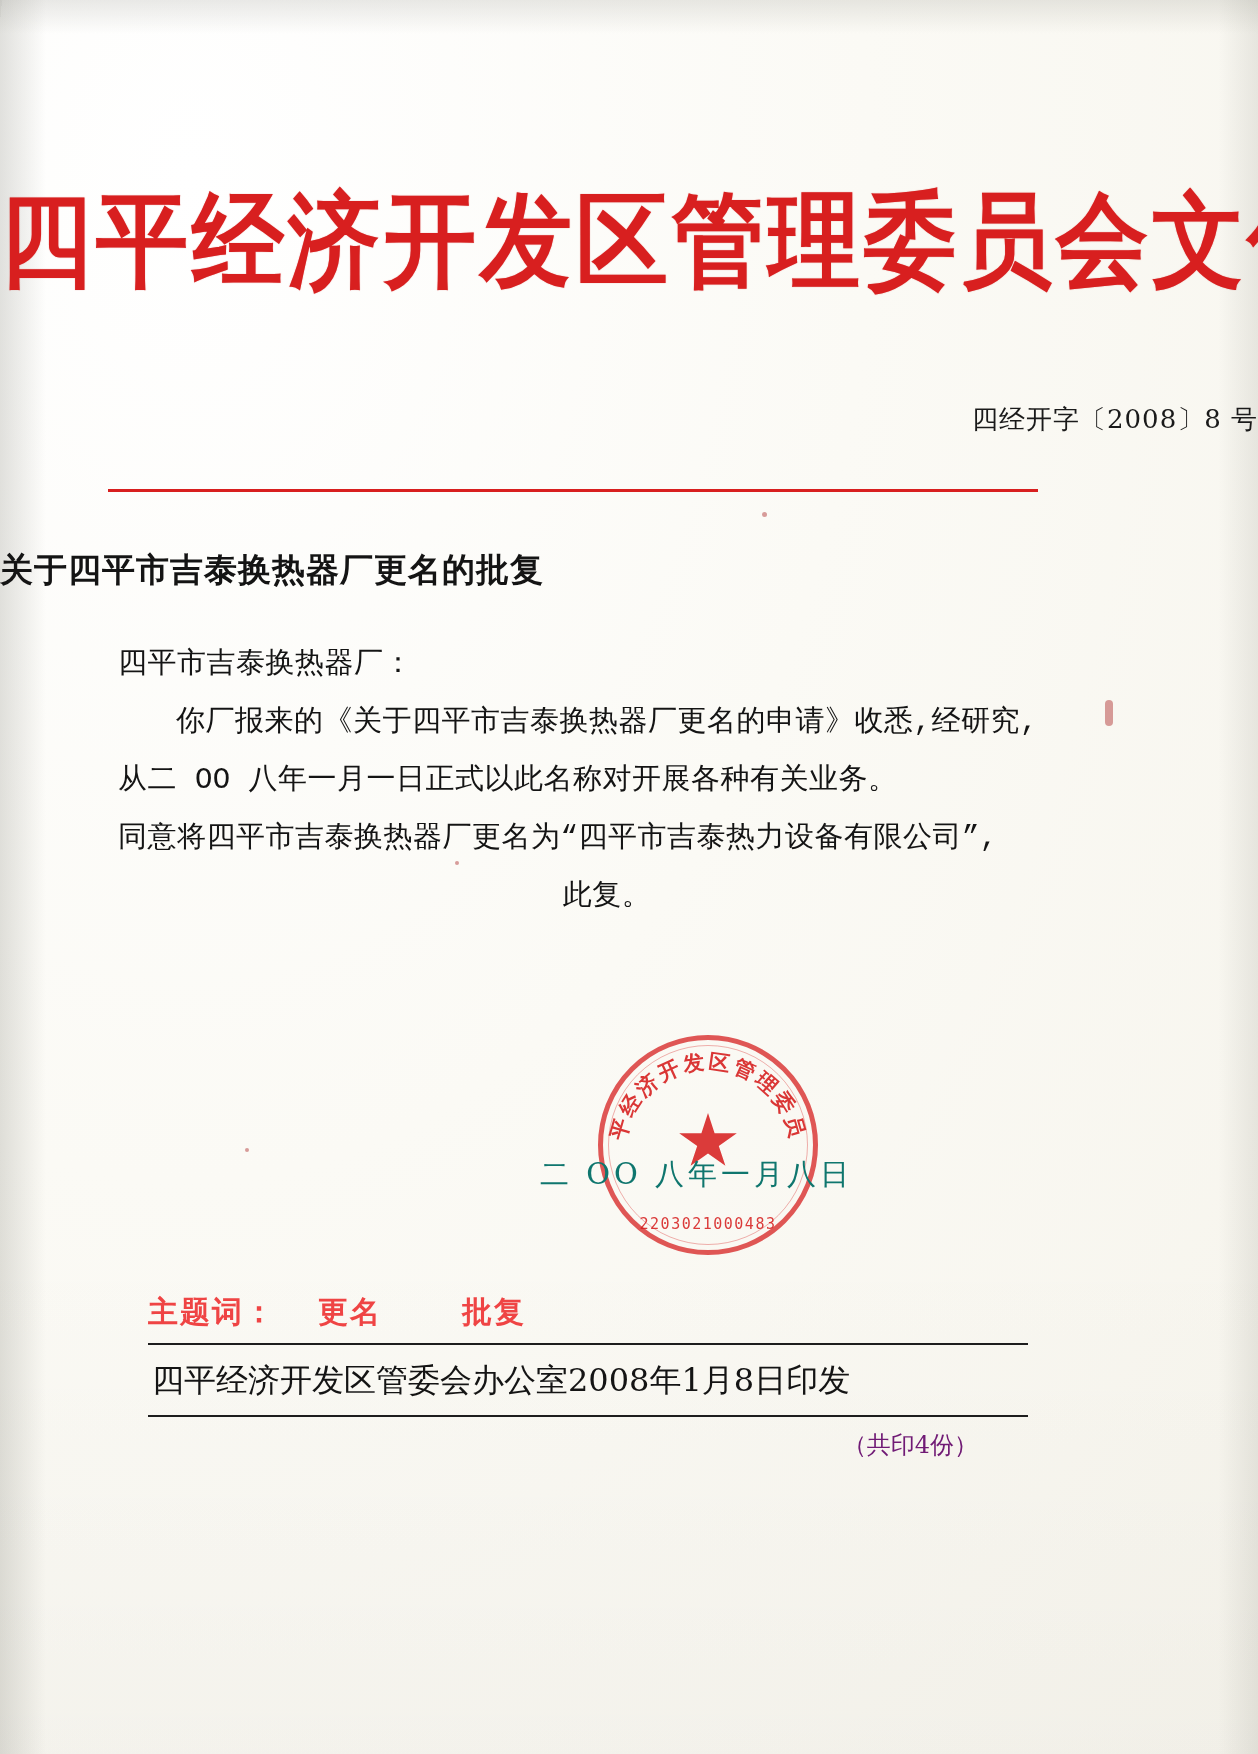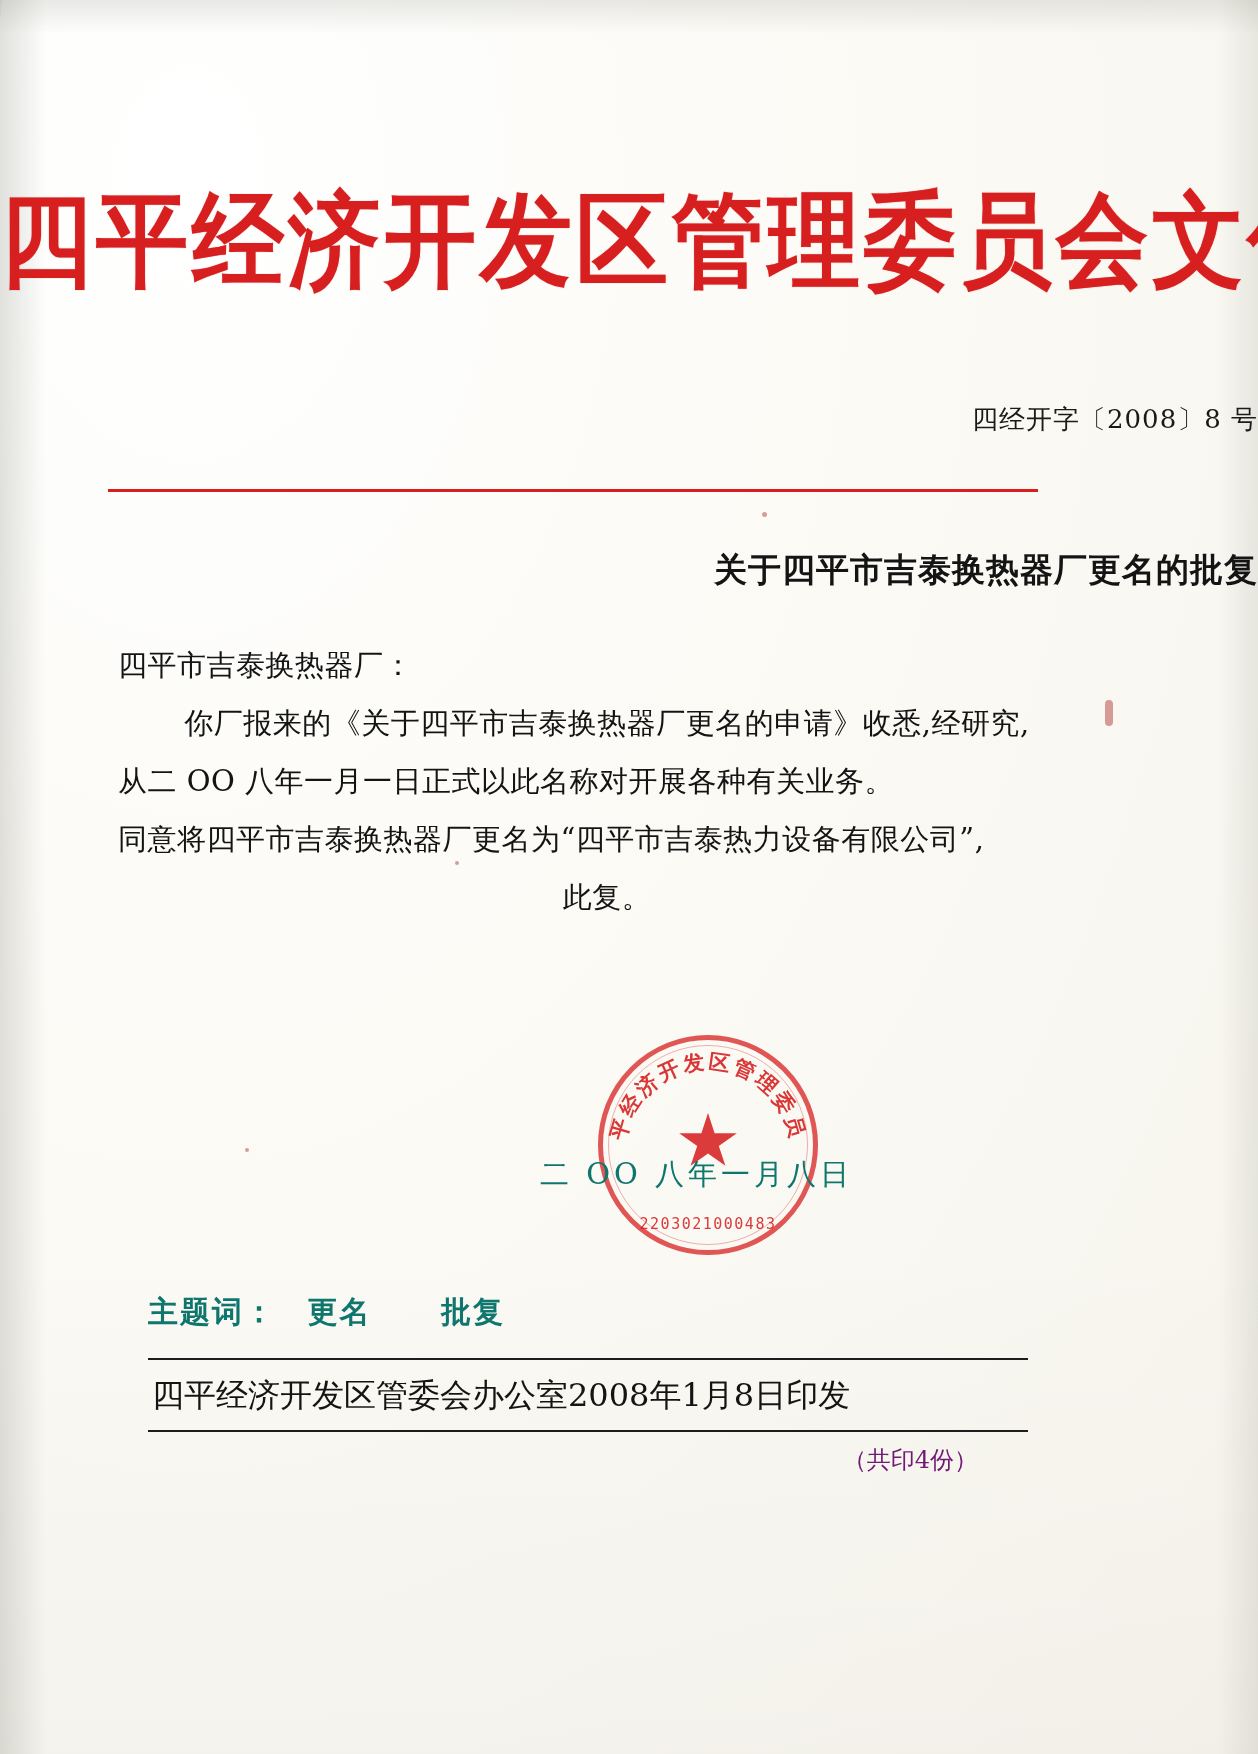--- a/index.html
+++ b/index.html
@@ -97,41 +97,42 @@
     height: 3px;
     background: #d81f1f;
   }
 
   
   .doc-title {
     position: absolute;
     top: 548px;
     left: 0;
     width: 100%;
-    text-align: right;
+    text-align: left;
     font-size: 33px;
     font-weight: bold;
     color: #141414;
     font-family: "DejaVu Sans", "Liberation Sans", sans-serif;
     letter-spacing: 1px;
   }
 
   .body-block {
     position: absolute;
     top: 636px;
     left: 118px;
     width: 920px;
     font-size: 29px;
     line-height: 58px;
     color: #141414;
     font-family: "DejaVu Serif", "Liberation Serif", serif;
     letter-spacing: 0.5px;
   }
   .body-block p {
     margin: 0;
+    font-family: Liberation Mono, monospace;
   }
   .indent2 {
     text-indent: 58px;
     text-align: center;
   }
 
   
   .seal-wrap {
     position: absolute;
     left: 598px;
@@ -204,23 +205,23 @@
   
   .footer {
     position: absolute;
     left: 148px;
     top: 1292px;
     width: 880px;
   }
   .keywords-row {
     font-size: 30px;
     font-weight: bold;
-    color: #0f766e;
-    font-family: Liberation Serif, serif;
-    padding-bottom: 25px;
+    color: #ef4444;
+    font-family: Liberation Mono, monospace;
+    padding-bottom: 10px;
     letter-spacing: 2px;
   }
   .keywords-row .kw-label { margin-right: 22px; }
   .keywords-row .kw1 { margin-right: 60px; }
 
   .hr-line {
     height: 2px;
     background: #1d1d1d;
     width: 880px;
   }

